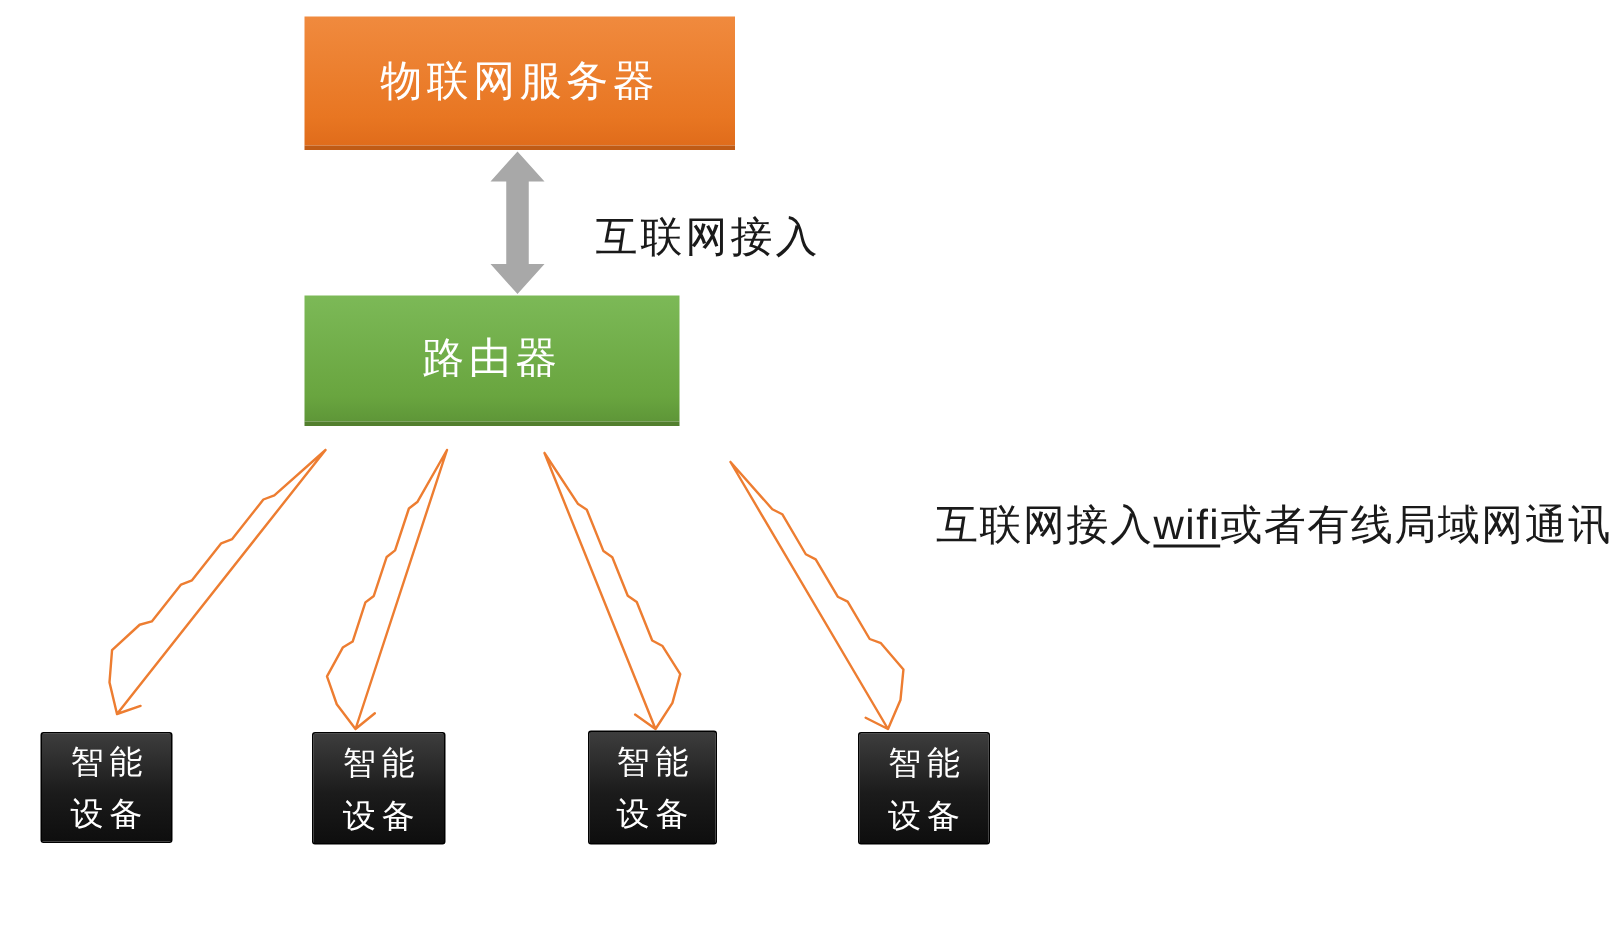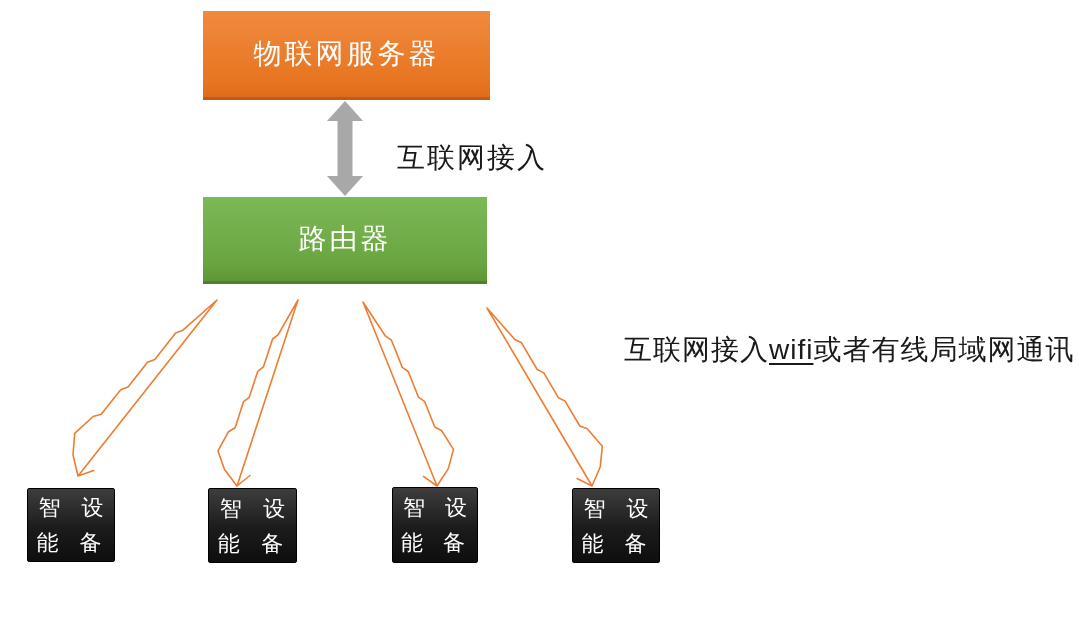--- a/index.html
+++ b/index.html
@@ -18,31 +18,31 @@
     color:#ffffff;
     text-align:center;
   }
   .server-box{
     left:203px;top:11px;width:287px;height:89px;
     background:linear-gradient(180deg,#F08A3E 0%,#E87622 78%,#E06C1B 100%);
     border-bottom:3px solid #C05B15;
     font-size:28px;letter-spacing:3px;
   }
   .router-box{
-    left:203px;top:197px;width:284px;height:87px;
+    left:203px;top:197px;width:250px;height:87px;
     background:linear-gradient(180deg,#7CB957 0%,#69A53F 80%,#5E9638 100%);
     border-bottom:3px solid #527F2E;
     font-size:28px;letter-spacing:3px;
   }
   .device-box{
     background:linear-gradient(180deg,#3D3D3D 0%,#1B1B1B 55%,#0E0E0E 100%);
     border:1px solid #000000;
     border-radius:2px;
     font-size:22px;line-height:35px;letter-spacing:4px;
-    flex-direction:row;
+    flex-direction:column;
     text-indent:4px;
   }
   .device-1{left:27px;top:488px;width:88px;height:74px;}
   .device-2{left:208px;top:488px;width:89px;height:75px;}
   .device-3{left:392px;top:487px;width:86px;height:76px;}
   .device-4{left:572px;top:488px;width:88px;height:75px;}
   .label{
     position:absolute;
     color:#1a1a1a;
     font-size:28px;

